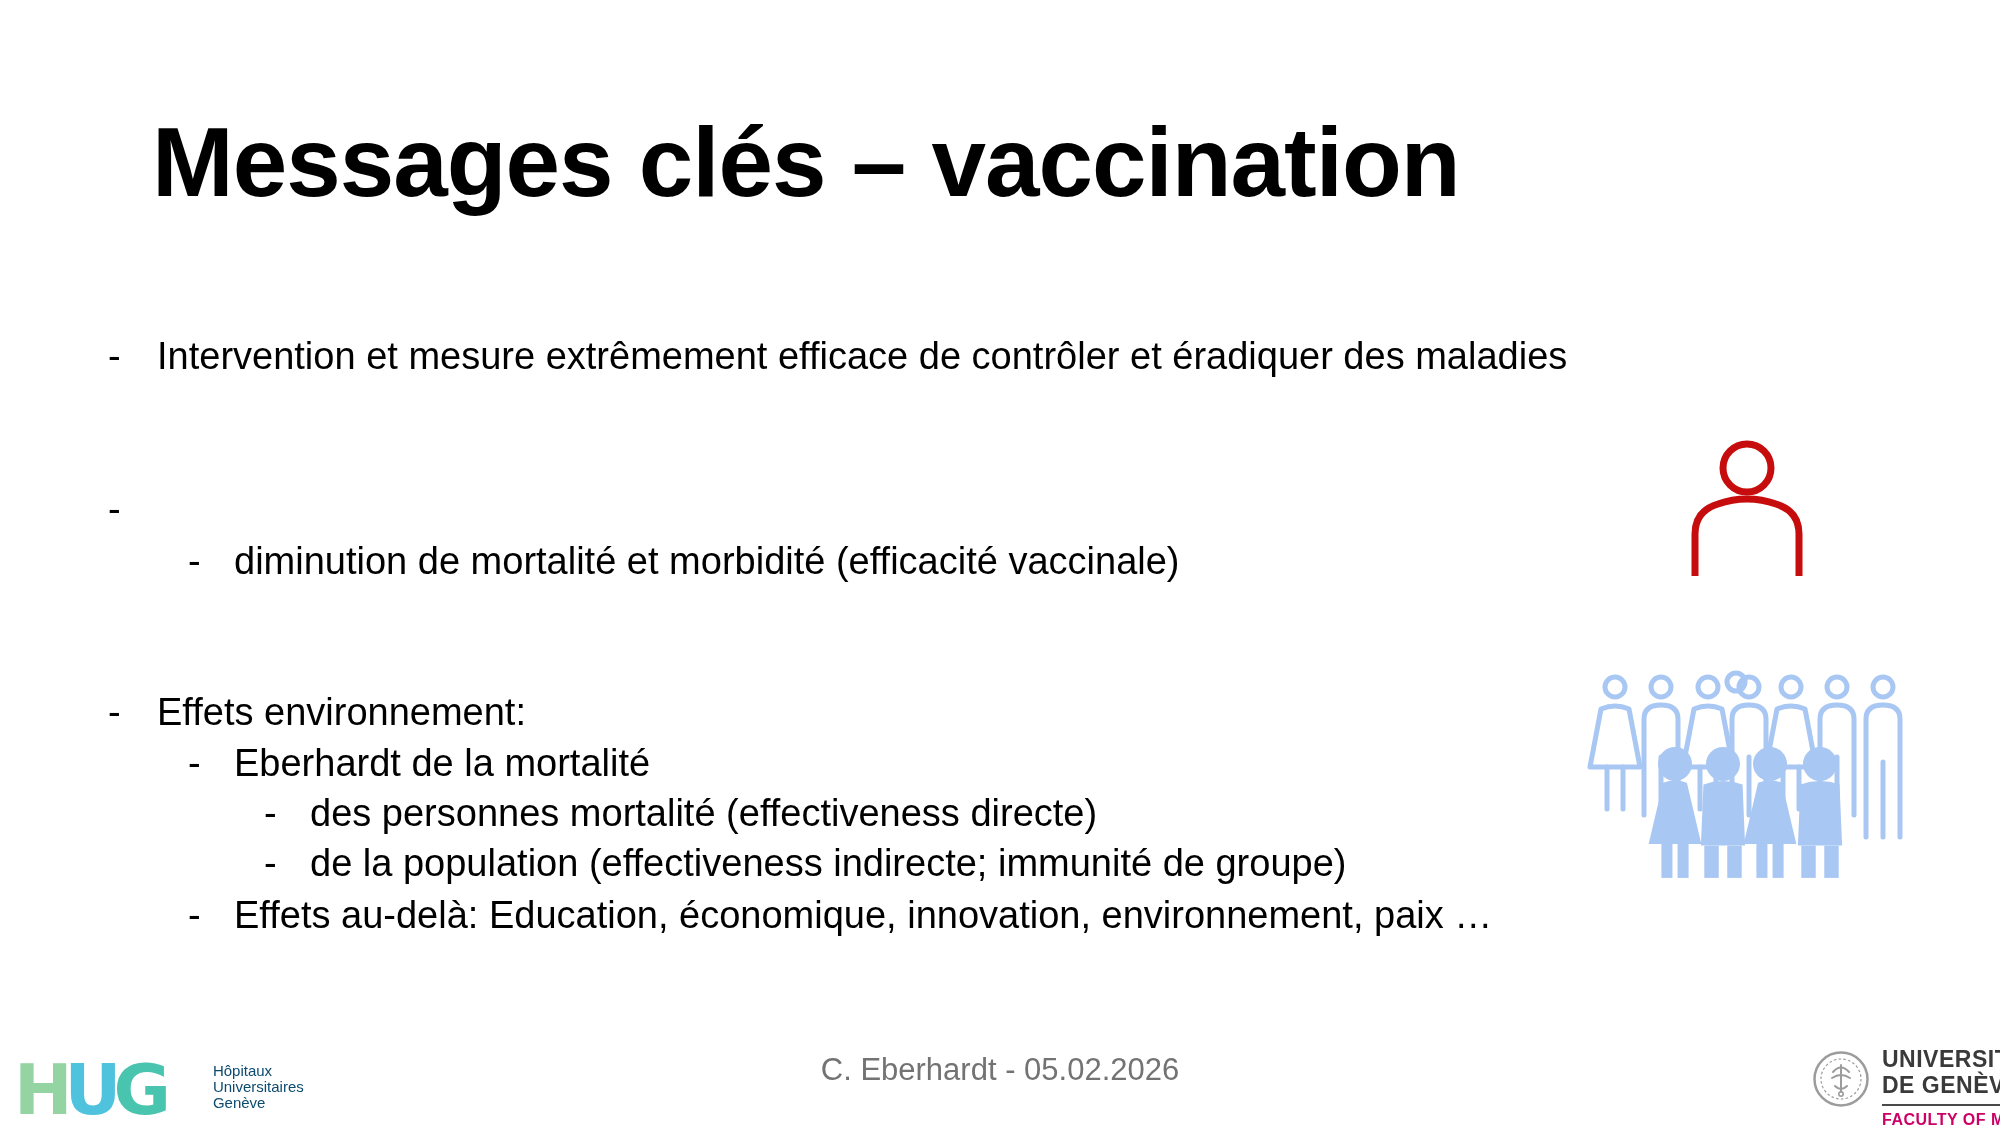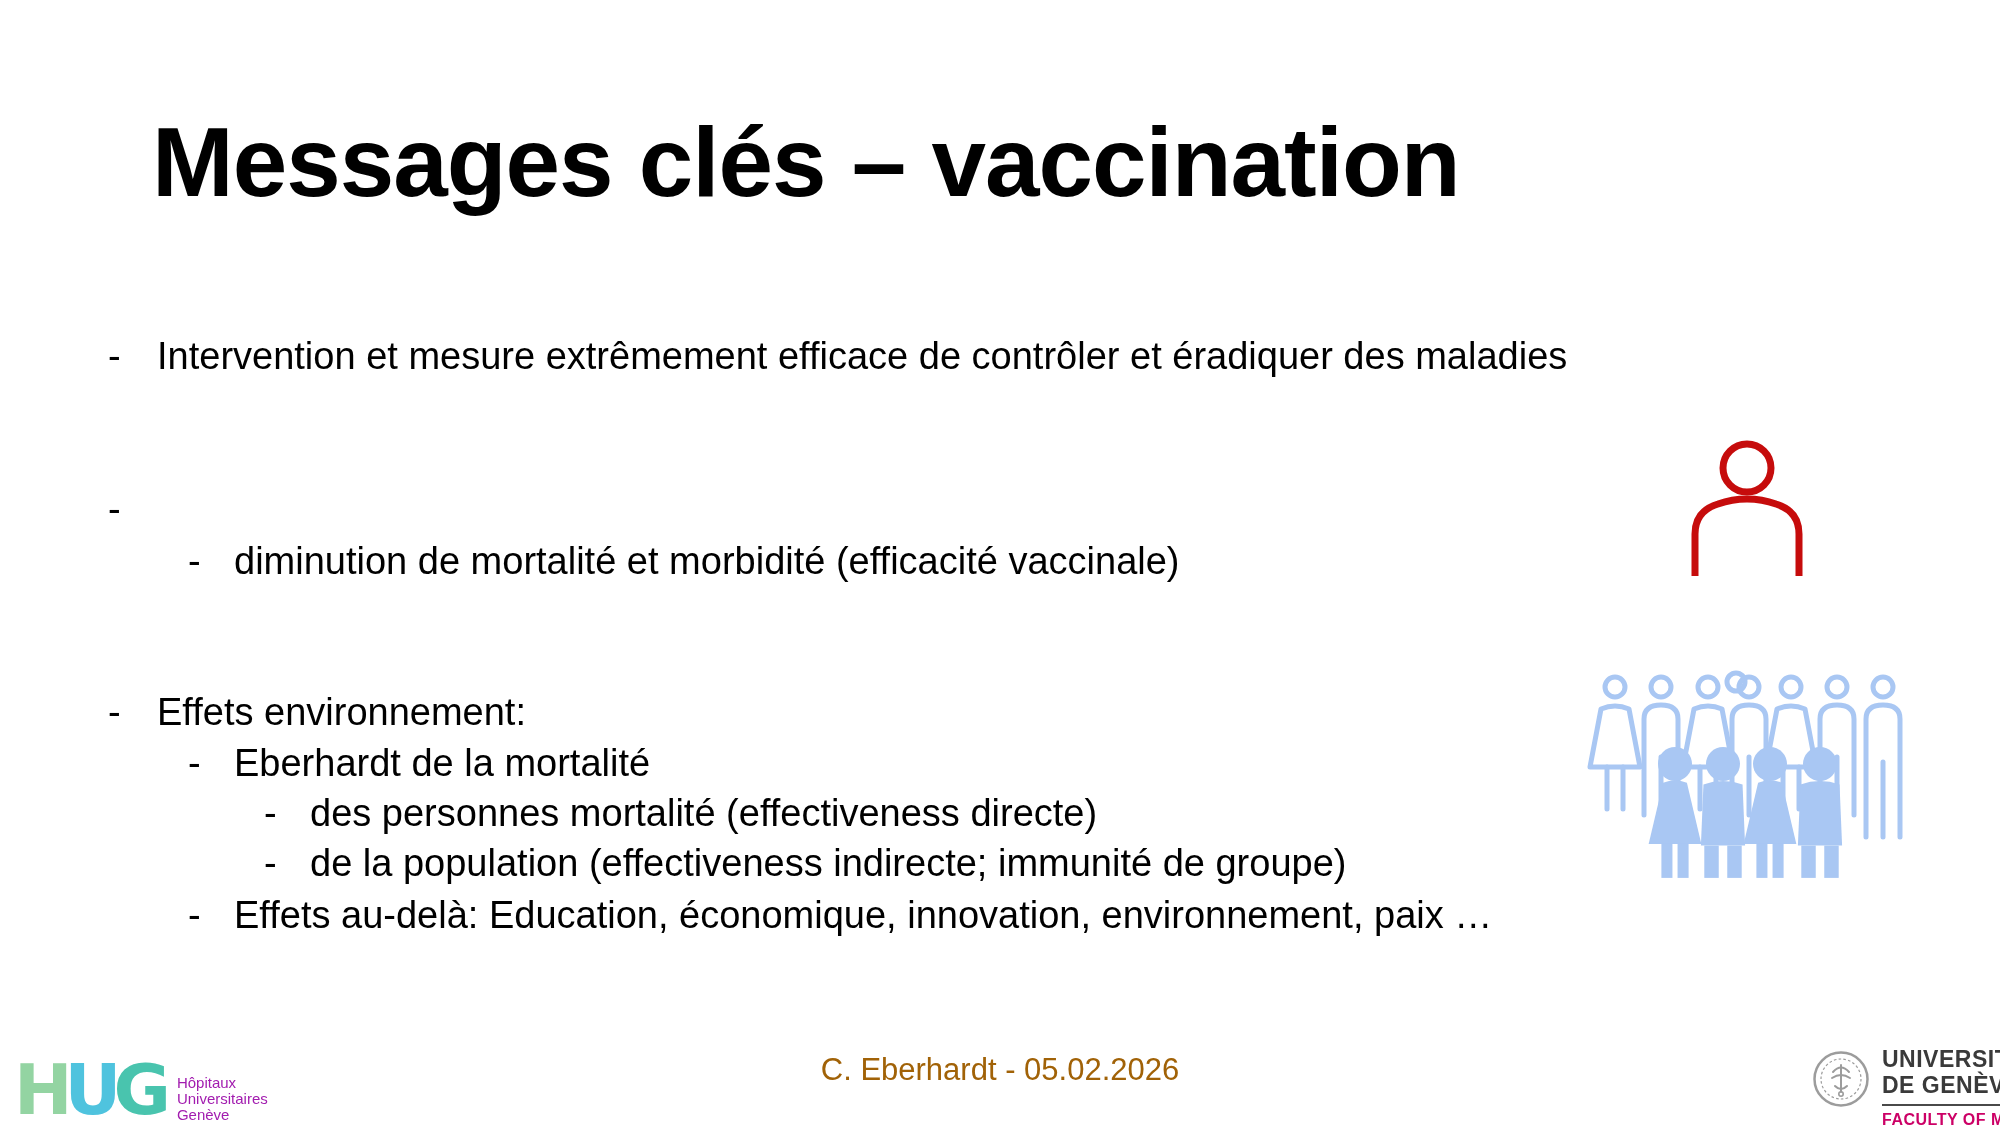--- a/index.html
+++ b/index.html
@@ -16,29 +16,29 @@
   .l2{left:188px;} .l2 .dash{width:46px;flex:none;}
   .l3{left:264px;} .l3 .dash{width:46px;flex:none;}
 
   .person-icon{position:absolute;left:1690px;top:440px;width:114px;height:138px;}
   .crowd-icon{position:absolute;left:1586px;top:666px;width:332px;height:214px;}
   .st{fill:none;stroke-width:5;stroke-linecap:round;stroke-linejoin:round;}
   .rst{fill:none;stroke-width:7;stroke-linecap:butt;}
 
   .footer-credit{
     position:absolute;left:0;top:1052px;width:2000px;text-align:center;
-    font-size:31px;color:#a16207;
+    font-size:31px;color:#737373;
   }
 
-  .hug{position:absolute;left:14px;top:1062px;display:flex;align-items:flex-start;}
+  .hug{position:absolute;left:14px;top:1062px;display:flex;align-items:flex-start;gap:36px;}
   .hug-letters{font-weight:bold;font-size:70px;line-height:0.82;letter-spacing:-8px;font-family:"DejaVu Sans",sans-serif;}
   .hug-letters .hG1{color:#93D4A2;}
   .hug-letters .hG2{color:#41BEDC;opacity:.92;}
   .hug-letters .hG3{color:#49C4AE;}
-  .hug-text{margin-left:14px;margin-top:13px;font-size:15px;line-height:16px;color:#a21caf;}
+  .hug-text{margin-left:14px;margin-top:1px;font-size:15px;line-height:16px;color:#0c4a6e;}
 
   .unige{position:absolute;left:1812px;top:1046px;display:flex;align-items:flex-start;}
   .unige-seal{flex:none;margin-top:4px;}
   .unige-block{margin-left:12px;}
   .unige-name{font-size:23px;font-weight:bold;color:#3A3A3A;line-height:26px;letter-spacing:.5px;white-space:nowrap;}
   .unige-sep{width:150px;border-top:2px solid #4A4A4A;margin:6px 0 5px 0;}
   .unige-fac{font-size:16px;font-weight:bold;color:#CC0066;letter-spacing:.5px;white-space:nowrap;}
 </style>
 </head>
 <body>

